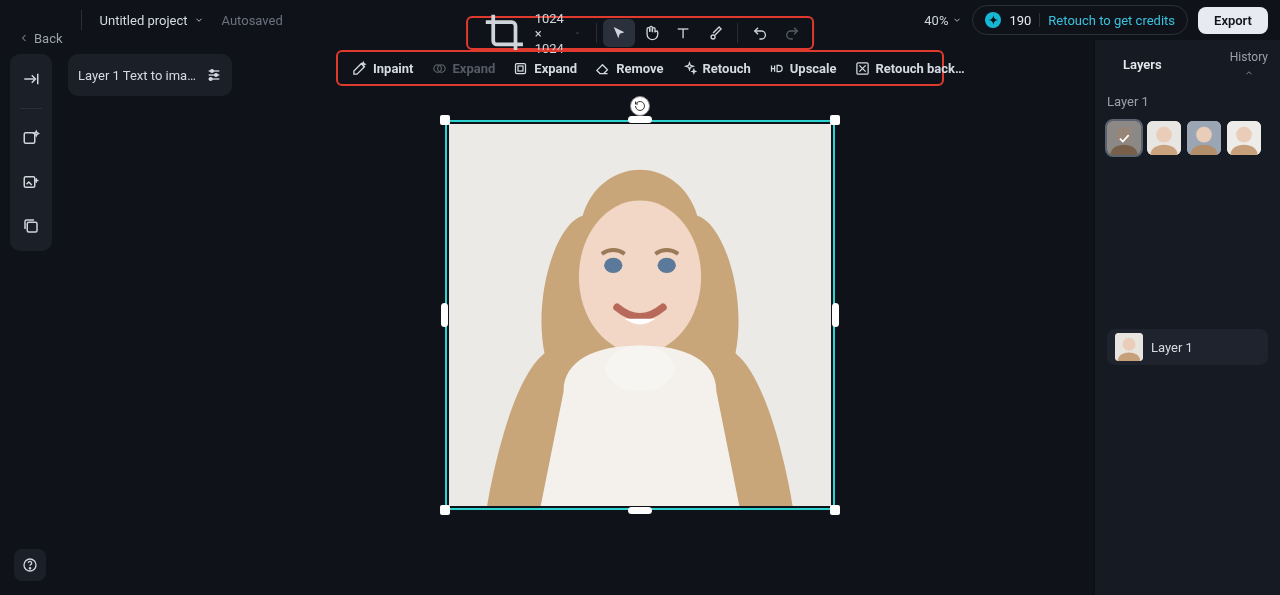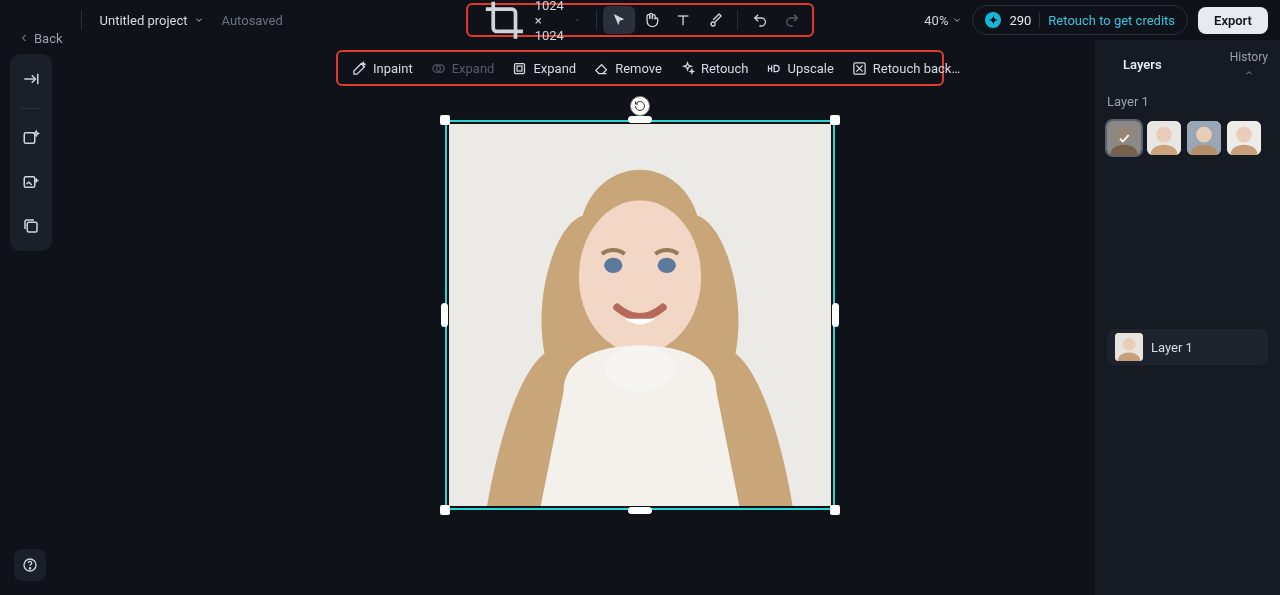--- a/index.html
+++ b/index.html
@@ -17,21 +17,21 @@
   .back-btn { display:flex; align-items:center; gap:4px; color:#9aa0aa; cursor:pointer; padding:4px 6px;margin-top:36px; }
   .back-btn svg { width:12px; height:12px; }
   .vsep { width:1px; height:20px; background:#2a303a; margin:0 4px; }
   .proj-name { color:#d6dae2; display:flex; align-items:center; gap:6px; padding:4px 6px; cursor:pointer;}
   .proj-name svg { width:10px; height:10px; }
   .autosaved { color:#6b7280; margin-left:4px;}
   .topbar-spacer { flex:1; }
 
   .center-tools {
     position:absolute;
-    left:50%; top:3px;
+    left:50%; top:16px;
     transform:translateX(-50%);
     display:flex; align-items:center; gap:0;
     height:34px;
     border:2px solid #e03a2f;
     border-radius:6px;
     padding:0 4px;
   }
   .dim-box { display:flex; align-items:center; gap:8px; padding:0 10px; height:100%; color:#cfd3da; font-size:13px; cursor:pointer;}
   .dim-box .chev { width:10px; height:10px; }
   .tool-btn { width:32px; height:28px; display:flex; align-items:center; justify-content:center; border-radius:6px; cursor:pointer; color:#cfd3da;}
@@ -95,21 +95,21 @@
 
   
   .action-bar {
     position:absolute;
     left:336px; top:10px;
     width:608px; height:36px;
     border:2px solid #e03a2f; border-radius:6px;
     display:flex; align-items:center; gap:18px; padding:0 14px;
     font-size:13px; color:#d6dae2;
   }
-  .action-item{display:flex;align-items:center;gap:6px;cursor:pointer;}
+  .action-item{display:flex;align-items:center;gap:6px;cursor:pointer;font-weight:bold;}
   .action-item.disabled{color:#555b66;cursor:default;}
   .action-item svg{width:15px;height:15px;flex-shrink:0;}
   .action-item .lab{white-space:nowrap;}
 
   
   .canvas-stage{
     position:absolute;
     left:445px; top:80px;
     width:390px; height:390px;
   }
@@ -188,21 +188,21 @@
 
   <div class="right-top">
     <div class="zoom">
       <span>40%</span>
       <svg viewBox="0 0 24 24" fill="none" stroke="currentColor" stroke-width="2">
           <polyline points="6 9 12 15 18 9"></polyline>
         </svg>
     </div>
     <div class="credits-pill">
       <span class="coin">✦</span>
-      <span class="num">290</span>
+      <span class="num">190</span>
       <span class="pillsep"></span>
       <span class="upg">Retouch to get credits</span>
     </div>
     <div class="export-btn">Export</div>
   </div>
 </div>
 
 <div class="center-tools">
   <div class="dim-box">
     <svg viewBox="0 0 24 24" fill="none" stroke="currentColor" stroke-width="2">
@@ -280,20 +280,31 @@
         </svg>
     </div>
     <div class="rail-btn">
       <svg viewBox="0 0 24 24" fill="none" stroke="currentColor" stroke-width="2">
           <rect x="7" y="7" width="13" height="13" rx="2"></rect>
           <path d="M4 16V6a2 2 0 0 1 2-2h10"></path>
         </svg>
     </div>
   </div>
 
+  <div class="layer-chip">
+    <span class="txt">Layer 1 Text to ima…</span>
+    <svg viewBox="0 0 24 24" fill="none" stroke="currentColor" stroke-width="2">
+        <line x1="4" y1="6" x2="20" y2="6"></line>
+        <line x1="4" y1="12" x2="20" y2="12"></line>
+        <line x1="4" y1="18" x2="20" y2="18"></line>
+        <circle cx="9" cy="6" r="2" fill="currentColor"></circle>
+        <circle cx="15" cy="12" r="2" fill="currentColor"></circle>
+        <circle cx="7" cy="18" r="2" fill="currentColor"></circle>
+      </svg>
+  </div>
 
   <div class="action-bar">
     <div class="action-item">
       <svg viewBox="0 0 24 24" fill="none" stroke="currentColor" stroke-width="2">
           <path d="M15 4l5 5L8 21H3v-5z"></path>
           <path d="M18 2l1 2 2 1-2 1-1 2-1-2-2-1 2-1z"></path>
         </svg>
       <span class="lab">Inpaint</span>
     </div>
     <div class="action-item disabled">

